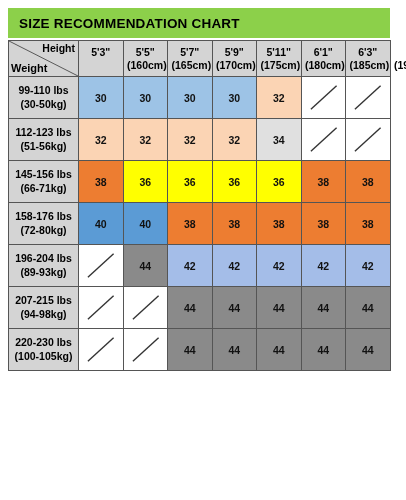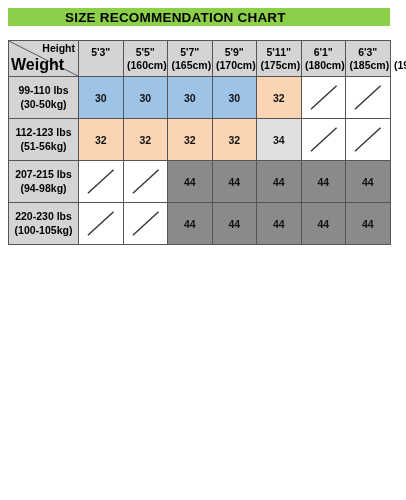--- a/index.html
+++ b/index.html
@@ -22,26 +22,25 @@
     background: #ffffff;
     box-sizing: border-box;
   }
 
   
   .title-band {
     position: absolute;
     left: 8px;
     top: 8px;
     width: 382px;
-    height: 18px;
+    height: 30px;
     background: #8CD04A;
     display: flex;
     align-items: center;
     box-sizing: border-box;
-    padding-left: 46px;
   }
   .title-text {
     padding-left: 11px;
     font-size: 13.5px;
     font-weight: bold;
     letter-spacing: 0.2px;
     color: #000000;
     font-family: "Liberation Sans", sans-serif;
     white-space: nowrap;
   }
@@ -103,21 +102,21 @@
     right: 3px;
     top: 1px;
     font-size: 10.5px;
     font-weight: bold;
     color: #000;
   }
   .corner-cell .lbl-weight {
     position: absolute;
     left: 2px;
     bottom: 2px;
-    font-size: 16px;
+    font-size: 11px;
     font-weight: bold;
     color: #000;
   }
 
   
   .wt-cell {
     height: 42px;
     background: #D4D4D4;
     font-size: 10.5px;
     font-weight: bold;
@@ -244,20 +243,63 @@
               </svg>
             </td>
             <td class="data-cell empty" style="background: rgb(255, 255, 255);">
               <svg class="slash" viewBox="0 0 44 42" preserveAspectRatio="none">
                 <line x1="9" y1="33" x2="35" y2="9" stroke="#333333" stroke-width="1.4"></line>
               </svg>
             </td>
           </tr>
           <tr>
             <td class="wt-cell">
+              <span class="lb">145-156 lbs</span>
+              <span class="kg">(66-71kg)</span>
+            </td>
+            <td class="data-cell" style="background: rgb(237, 125, 49);"><span>38</span></td>
+            <td class="data-cell" style="background: rgb(255, 255, 0);"><span>36</span></td>
+            <td class="data-cell" style="background: rgb(255, 255, 0);"><span>36</span></td>
+            <td class="data-cell" style="background: rgb(255, 255, 0);"><span>36</span></td>
+            <td class="data-cell" style="background: rgb(255, 255, 0);"><span>36</span></td>
+            <td class="data-cell" style="background: rgb(237, 125, 49);"><span>38</span></td>
+            <td class="data-cell" style="background: rgb(237, 125, 49);"><span>38</span></td>
+          </tr>
+          <tr>
+            <td class="wt-cell">
+              <span class="lb">158-176 lbs</span>
+              <span class="kg">(72-80kg)</span>
+            </td>
+            <td class="data-cell" style="background: rgb(91, 155, 213);"><span>40</span></td>
+            <td class="data-cell" style="background: rgb(91, 155, 213);"><span>40</span></td>
+            <td class="data-cell" style="background: rgb(237, 125, 49);"><span>38</span></td>
+            <td class="data-cell" style="background: rgb(237, 125, 49);"><span>38</span></td>
+            <td class="data-cell" style="background: rgb(237, 125, 49);"><span>38</span></td>
+            <td class="data-cell" style="background: rgb(237, 125, 49);"><span>38</span></td>
+            <td class="data-cell" style="background: rgb(237, 125, 49);"><span>38</span></td>
+          </tr>
+          <tr>
+            <td class="wt-cell">
+              <span class="lb">196-204 lbs</span>
+              <span class="kg">(89-93kg)</span>
+            </td>
+            <td class="data-cell empty" style="background: rgb(255, 255, 255);">
+              <svg class="slash" viewBox="0 0 44 42" preserveAspectRatio="none">
+                <line x1="9" y1="33" x2="35" y2="9" stroke="#333333" stroke-width="1.4"></line>
+              </svg>
+            </td>
+            <td class="data-cell" style="background: rgb(138, 138, 138);"><span>44</span></td>
+            <td class="data-cell" style="background: rgb(164, 189, 232);"><span>42</span></td>
+            <td class="data-cell" style="background: rgb(164, 189, 232);"><span>42</span></td>
+            <td class="data-cell" style="background: rgb(164, 189, 232);"><span>42</span></td>
+            <td class="data-cell" style="background: rgb(164, 189, 232);"><span>42</span></td>
+            <td class="data-cell" style="background: rgb(164, 189, 232);"><span>42</span></td>
+          </tr>
+          <tr>
+            <td class="wt-cell">
               <span class="lb">207-215 lbs</span>
               <span class="kg">(94-98kg)</span>
             </td>
             <td class="data-cell empty" style="background: rgb(255, 255, 255);">
               <svg class="slash" viewBox="0 0 44 42" preserveAspectRatio="none">
                 <line x1="9" y1="33" x2="35" y2="9" stroke="#333333" stroke-width="1.4"></line>
               </svg>
             </td>
             <td class="data-cell empty" style="background: rgb(255, 255, 255);">
               <svg class="slash" viewBox="0 0 44 42" preserveAspectRatio="none">

